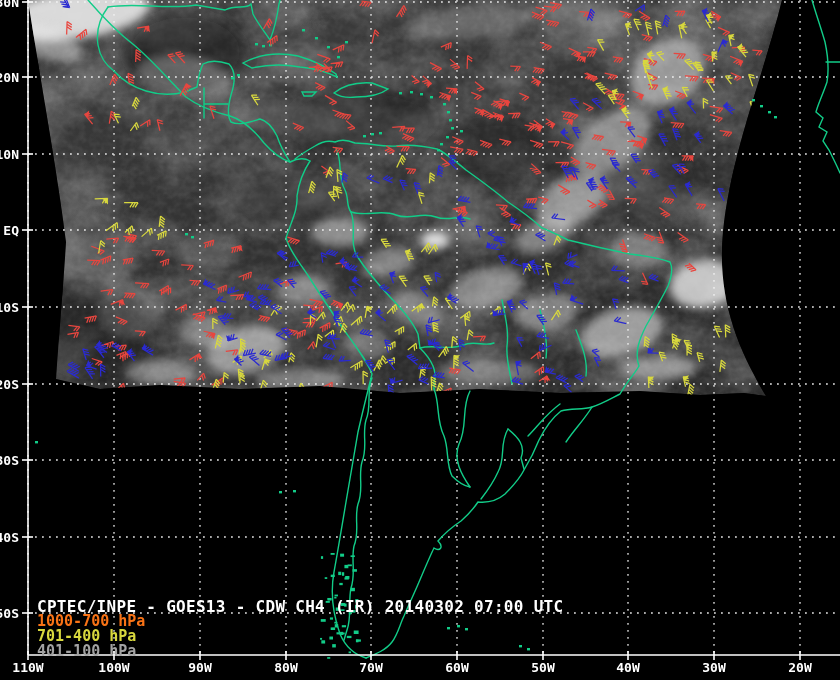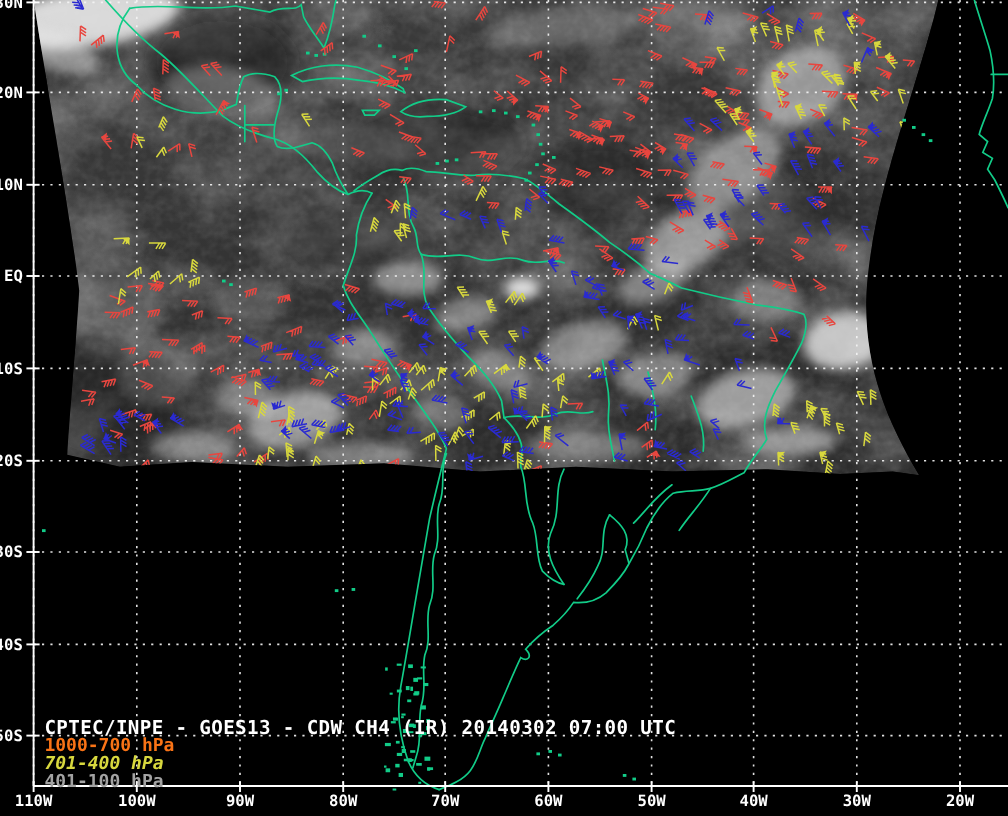--- a/index.html
+++ b/index.html
@@ -1899,16 +1899,16 @@
         <text x="457" y="672" text-anchor="middle">60W</text>
         <text x="543" y="672" text-anchor="middle">50W</text>
         <text x="628" y="672" text-anchor="middle">40W</text>
         <text x="714" y="672" text-anchor="middle">30W</text>
         <text x="800" y="672" text-anchor="middle">20W</text>
       </g>
     </svg>
   <div id="title" class="overlay" style="color: rgb(255, 255, 255);">CPTEC/INPE - GOES13 - CDW CH4 (IR) 20140302 07:00 UTC</div>
   <div id="legend">
     <div class="legend-row" style="color: #f97316;">1000-700 hPa</div>
-    <div class="legend-row" style="color: rgb(216, 216, 62); font-style: italic;">701-400 hPa</div>
+    <div class="legend-row" style="color: rgb(216, 216, 62);">701-400 hPa</div>
     <div class="legend-row" style="color: #a3a3a3;">401-100 hPa</div>
   </div>
 </div>
 
 </body></html>

